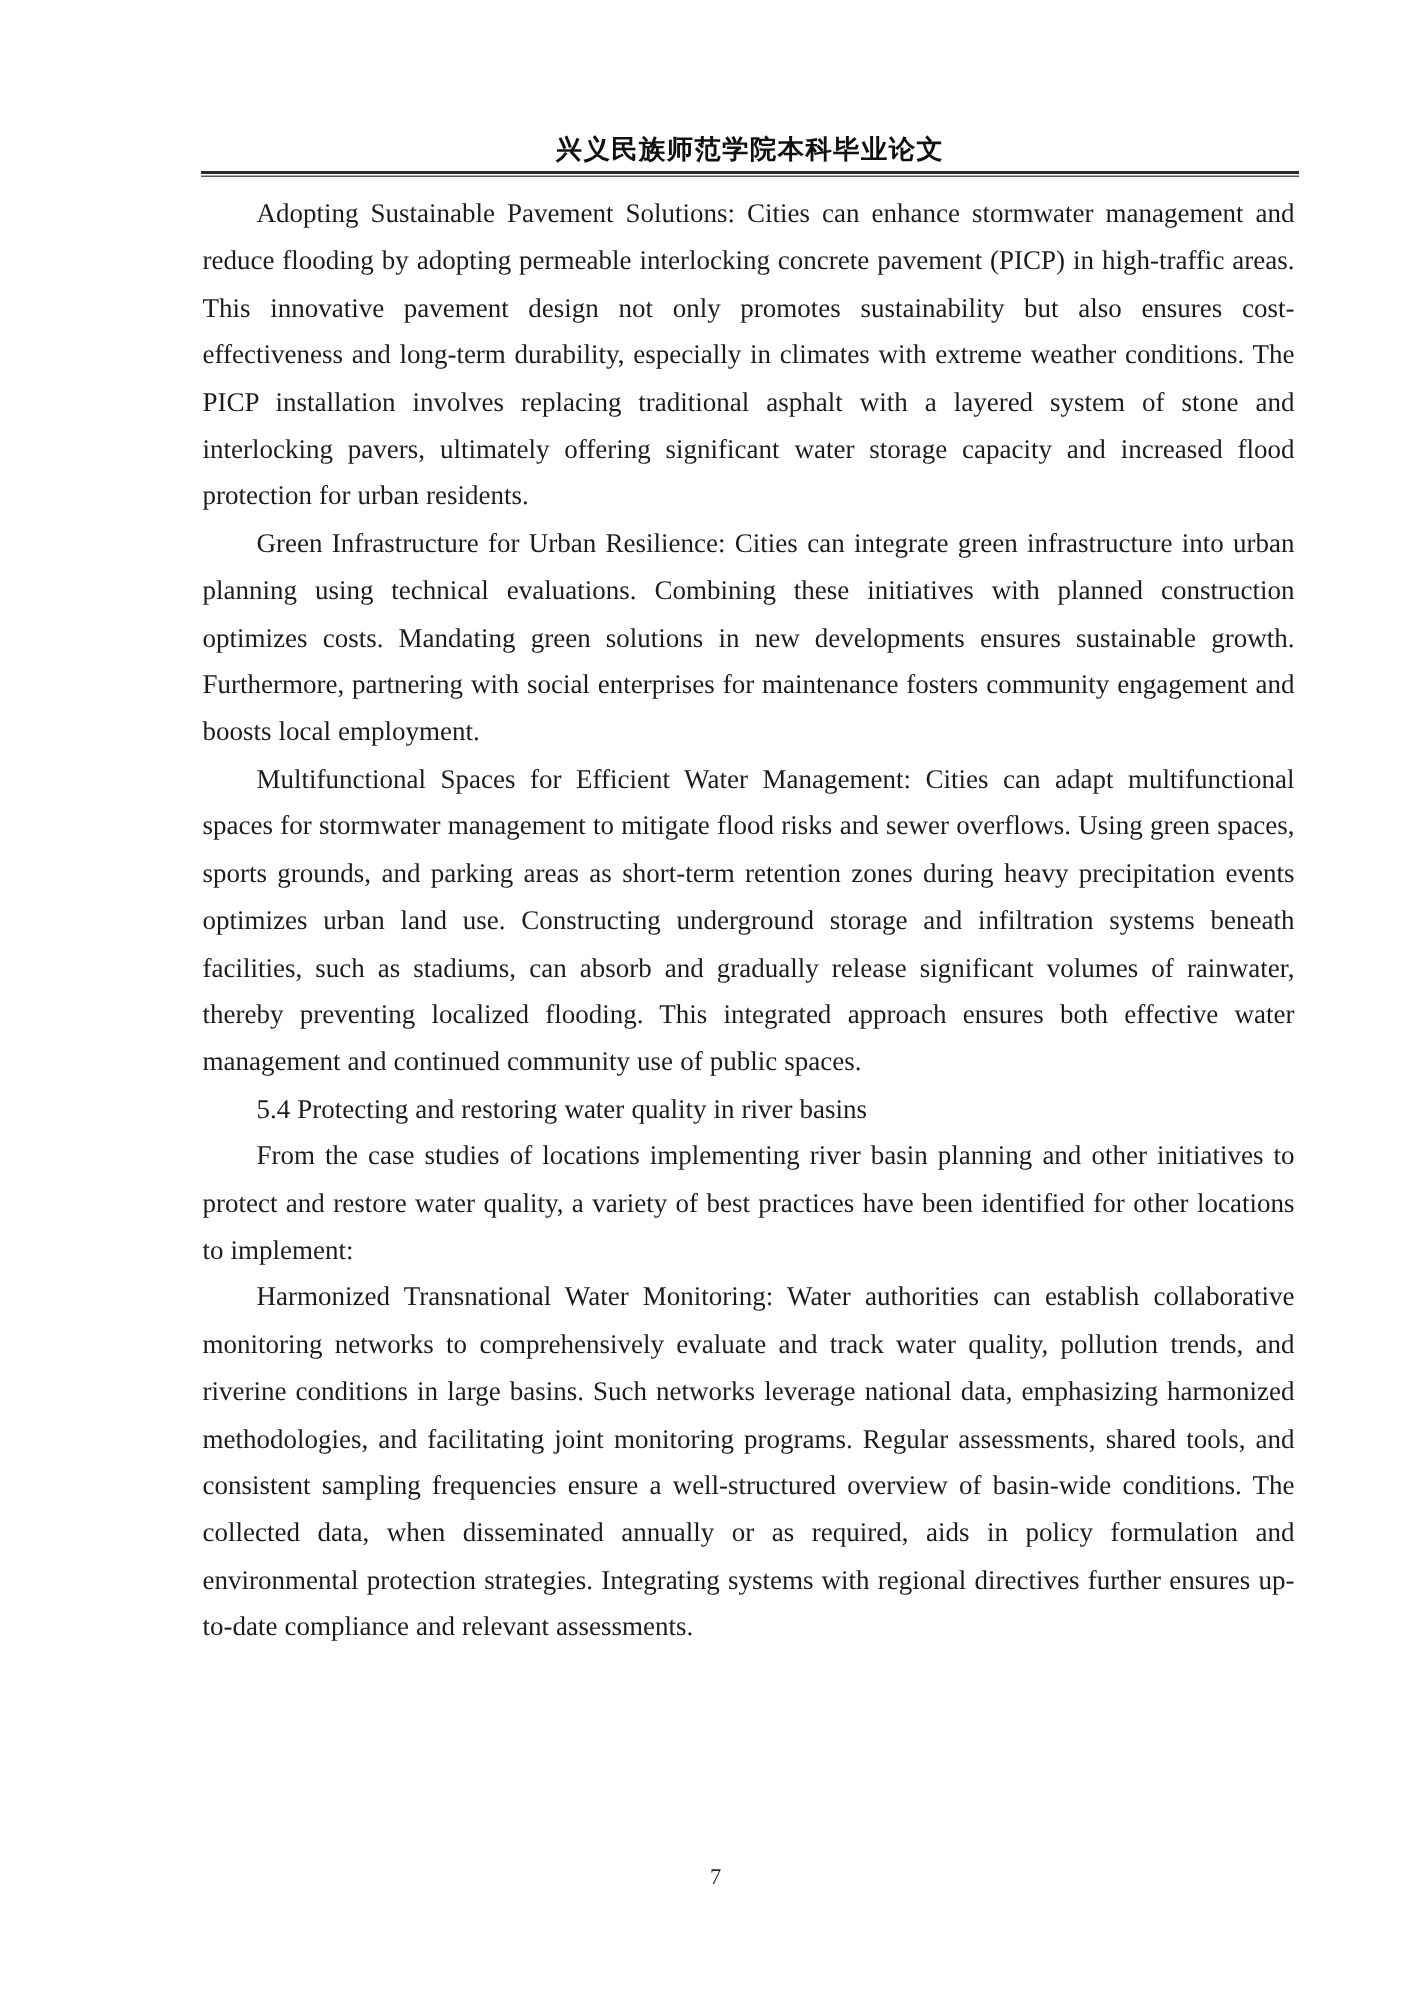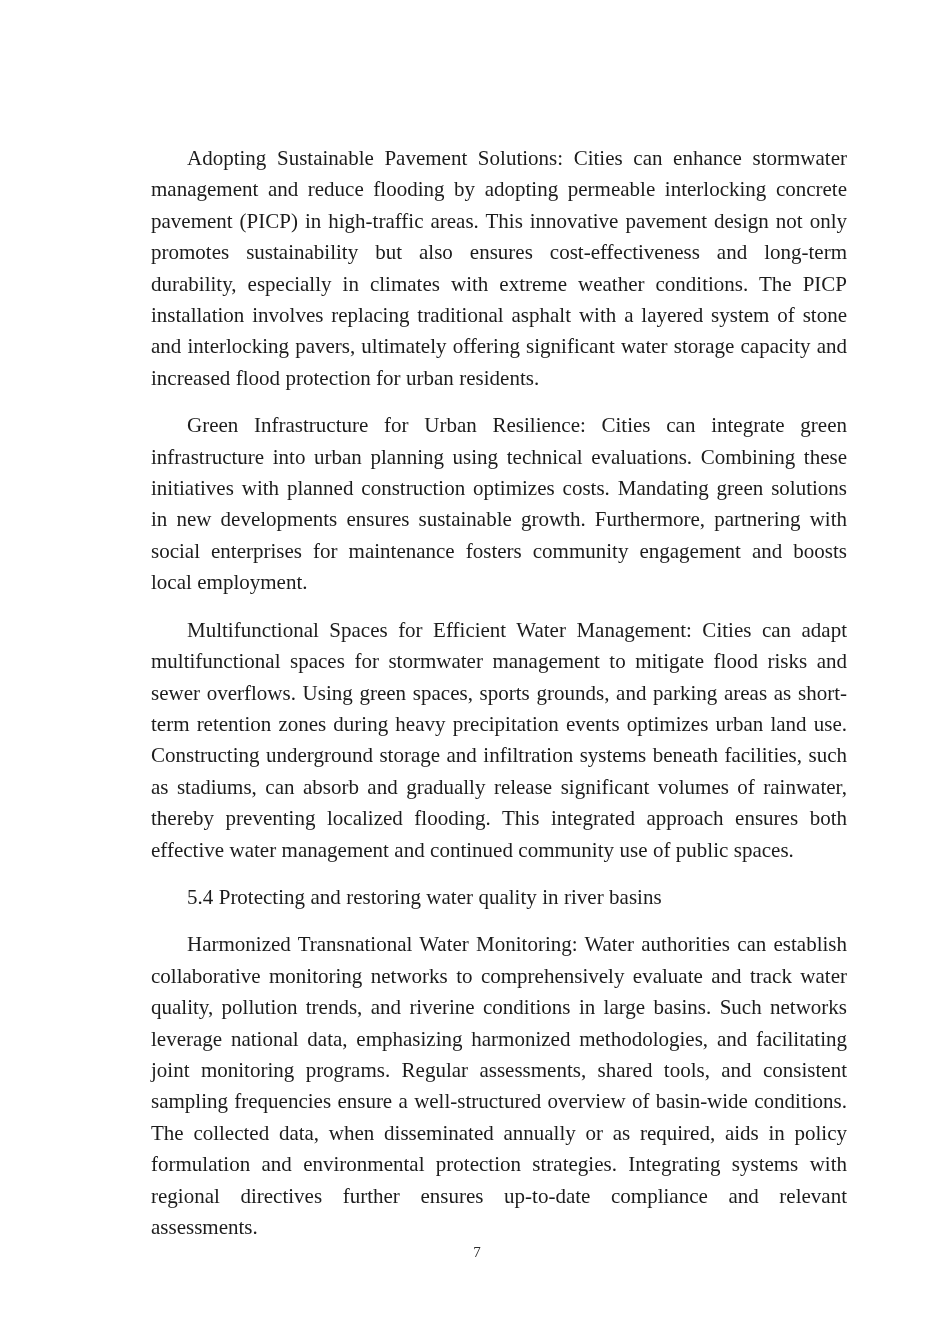--- a/index.html
+++ b/index.html
@@ -51,24 +51,24 @@
   }
 
   
   .content {
     position: absolute;
     left: 135px;
     top: 127px;
     width: 728px;
   }
   .para {
-    margin: 16px;
+    margin: 0;
     text-align: justify;
     text-justify: inter-word;
-    font-size: 21px;
+    font-size: 18px;
     line-height: 31.4px;
     text-indent: 36px;
     hyphens: none;
     word-spacing: 0.2px;
   }
   .para.heading {
     text-align: left;
   }
   
 
@@ -86,26 +86,31 @@
     line-height: 18px;
     color: #2a2a2a;
     transform: translateX(-22px);
   }
 </style>
 </head>
 <body>
 
 <div class="page">
 
+  <div class="header">
+    <div class="header-title">兴义民族师范学院本科毕业论文</div>
+    <div class="header-rule"></div>
+  </div>
 
   <div class="content">
     <p class="para">Adopting Sustainable Pavement Solutions: Cities can enhance stormwater management and reduce flooding by adopting permeable interlocking concrete pavement  (PICP) in high-traffic areas. This innovative pavement design not only promotes  sustainability but also ensures cost-effectiveness and long-term durability, especially in climates with extreme weather conditions. The PICP installation involves  replacing traditional asphalt with a layered system of stone and interlocking pavers, ultimately offering significant water storage capacity and increased flood  protection for urban residents.</p>
     <p class="para">Green Infrastructure for Urban Resilience: Cities can integrate green infrastructure  into urban planning using technical evaluations. Combining these initiatives with  planned construction optimizes costs. Mandating green solutions in new developments ensures sustainable growth. Furthermore, partnering with social enterprises  for maintenance fosters community engagement and boosts local employment.</p>
     <p class="para">Multifunctional Spaces for Efficient Water Management: Cities can adapt multifunctional spaces for stormwater management to mitigate flood risks and sewer  overflows. Using green spaces, sports grounds, and parking areas as short-term  retention zones during heavy precipitation events optimizes urban land use. Constructing underground storage and infiltration systems beneath facilities, such as  stadiums, can absorb and gradually release significant volumes of rainwater,  thereby preventing localized flooding. This integrated approach ensures both effective water management and continued community use of public spaces.</p>
     <p class="para heading">5.4 Protecting and restoring water quality in river basins</p>
+    <p class="para">From the case studies of locations implementing river basin planning and other initiatives to protect and restore water quality, a variety of best practices have been identified for other locations to implement:</p>
     <p class="para">Harmonized Transnational Water Monitoring: Water authorities can establish collaborative monitoring networks to comprehensively evaluate and track water quality, pollution trends, and riverine conditions in large basins. Such networks leverage national data, emphasizing harmonized methodologies, and facilitating joint monitoring  programs. Regular assessments, shared tools, and consistent sampling frequencies  ensure a well-structured overview of basin-wide conditions. The collected data, when  disseminated annually or as required, aids in policy formulation and environmental  protection strategies. Integrating systems with regional directives further ensures up-to-date compliance and relevant assessments.</p>
   </div>
 
   <div class="footer">
     <span class="page-number">7</span>
   </div>
 
 </div>
 
 </body></html>

